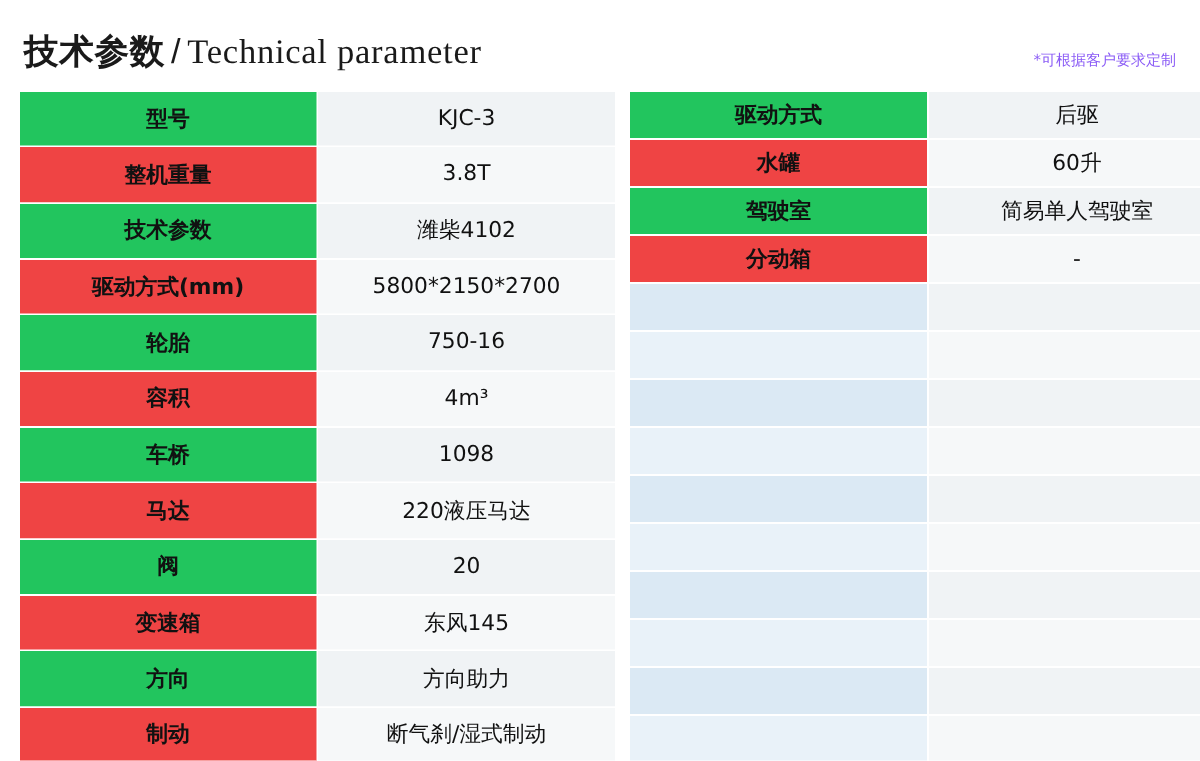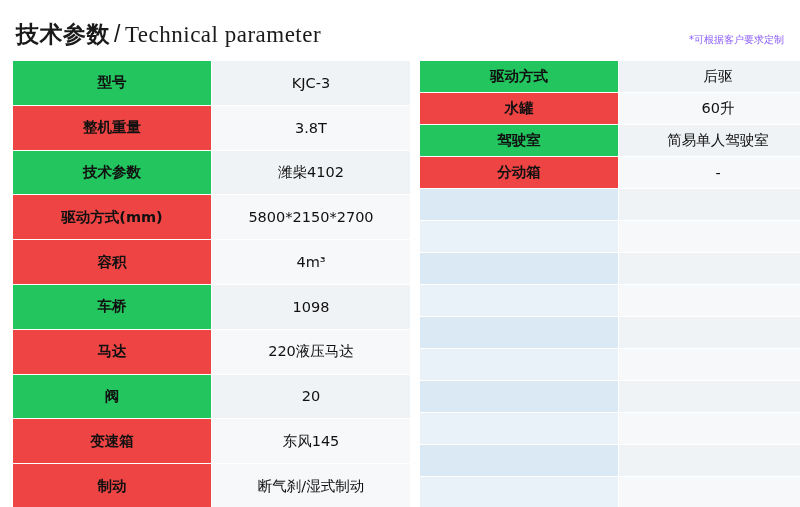--- a/index.html
+++ b/index.html
@@ -129,39 +129,47 @@
           <td class="value">3.8T</td>
         </tr>
         <tr>
           <td class="label">技术参数</td>
           <td class="value">潍柴4102</td>
         </tr>
         <tr class="alt">
           <td class="label">驱动方式(mm)</td>
           <td class="value">5800*2150*2700</td>
         </tr>
+        <tr>
+          <td class="label">轮胎</td>
+          <td class="value">750-16</td>
+        </tr>
         <tr class="alt">
           <td class="label">容积</td>
           <td class="value">4m³</td>
         </tr>
         <tr>
           <td class="label">车桥</td>
           <td class="value">1098</td>
         </tr>
         <tr class="alt">
           <td class="label">马达</td>
           <td class="value">220液压马达</td>
         </tr>
         <tr>
           <td class="label">阀</td>
           <td class="value">20</td>
         </tr>
         <tr class="alt">
           <td class="label">变速箱</td>
           <td class="value">东风145</td>
+        </tr>
+        <tr>
+          <td class="label">方向</td>
+          <td class="value">方向助力</td>
         </tr>
         <tr class="alt">
           <td class="label">制动</td>
           <td class="value">断气刹/湿式制动</td>
         </tr>
       </tbody>
     </table>
 
     <table>
       <tbody>

